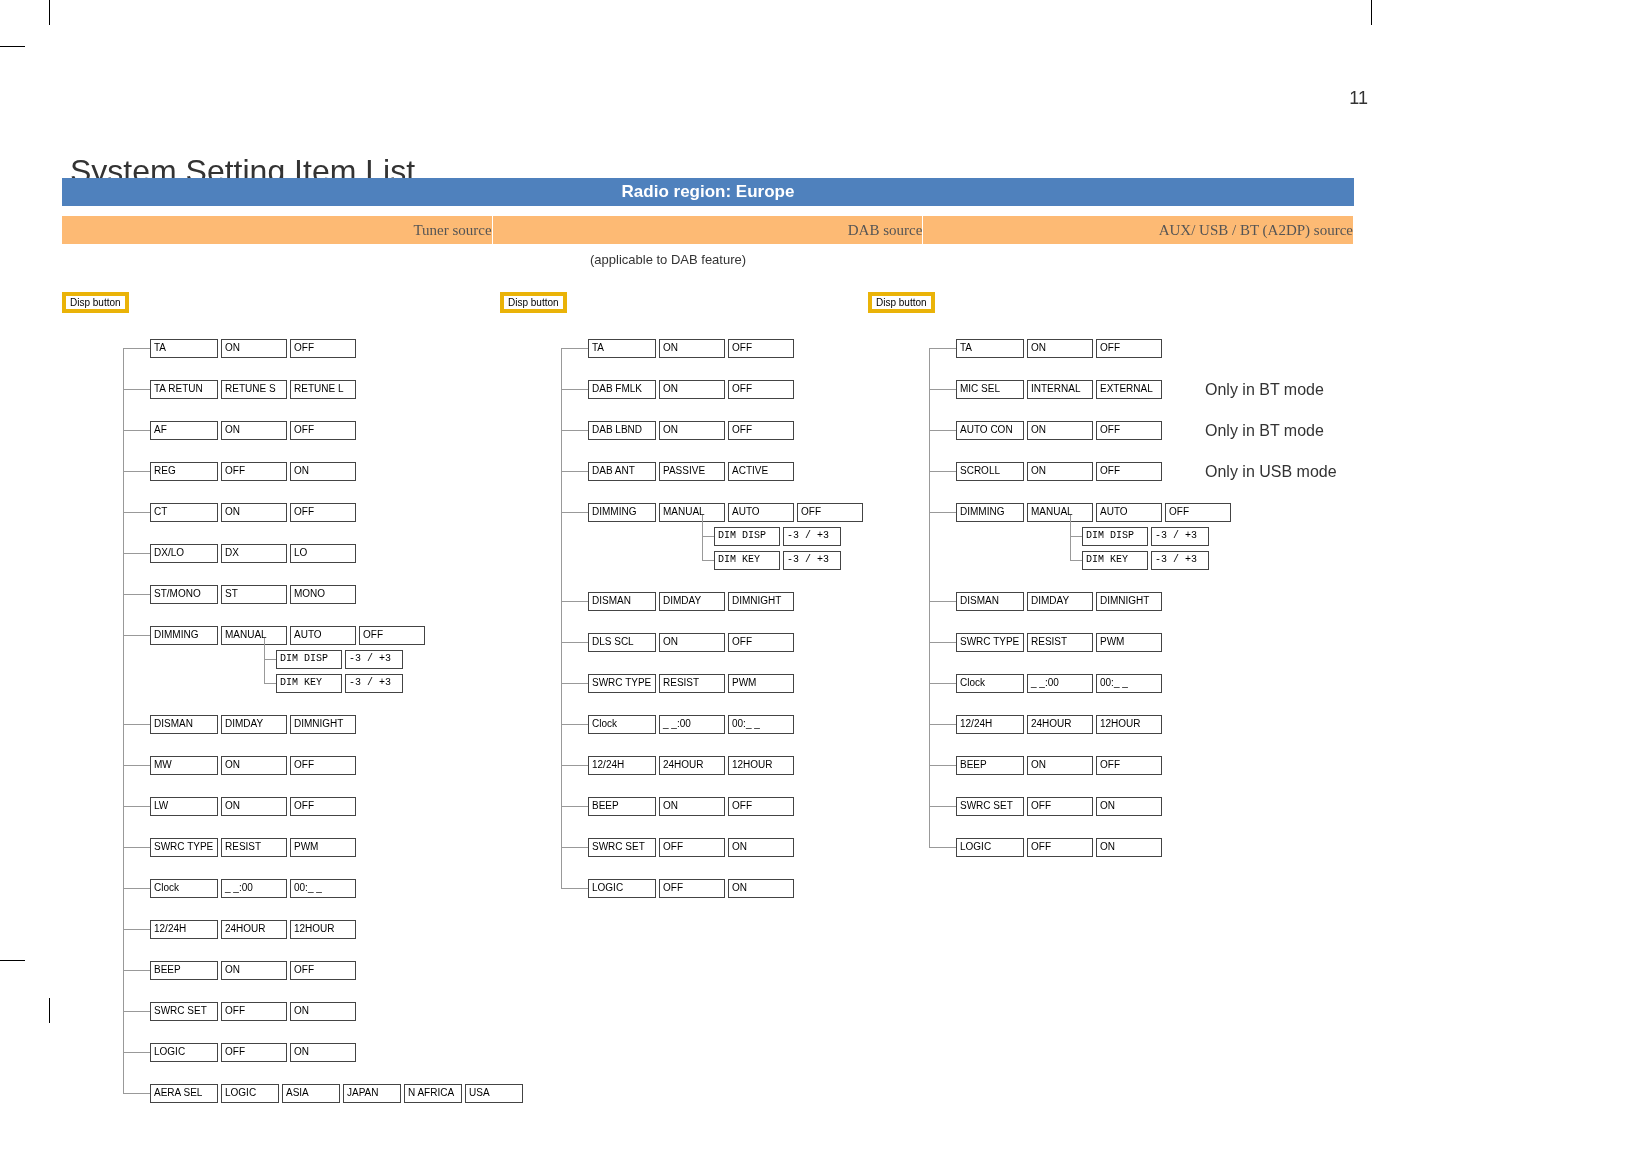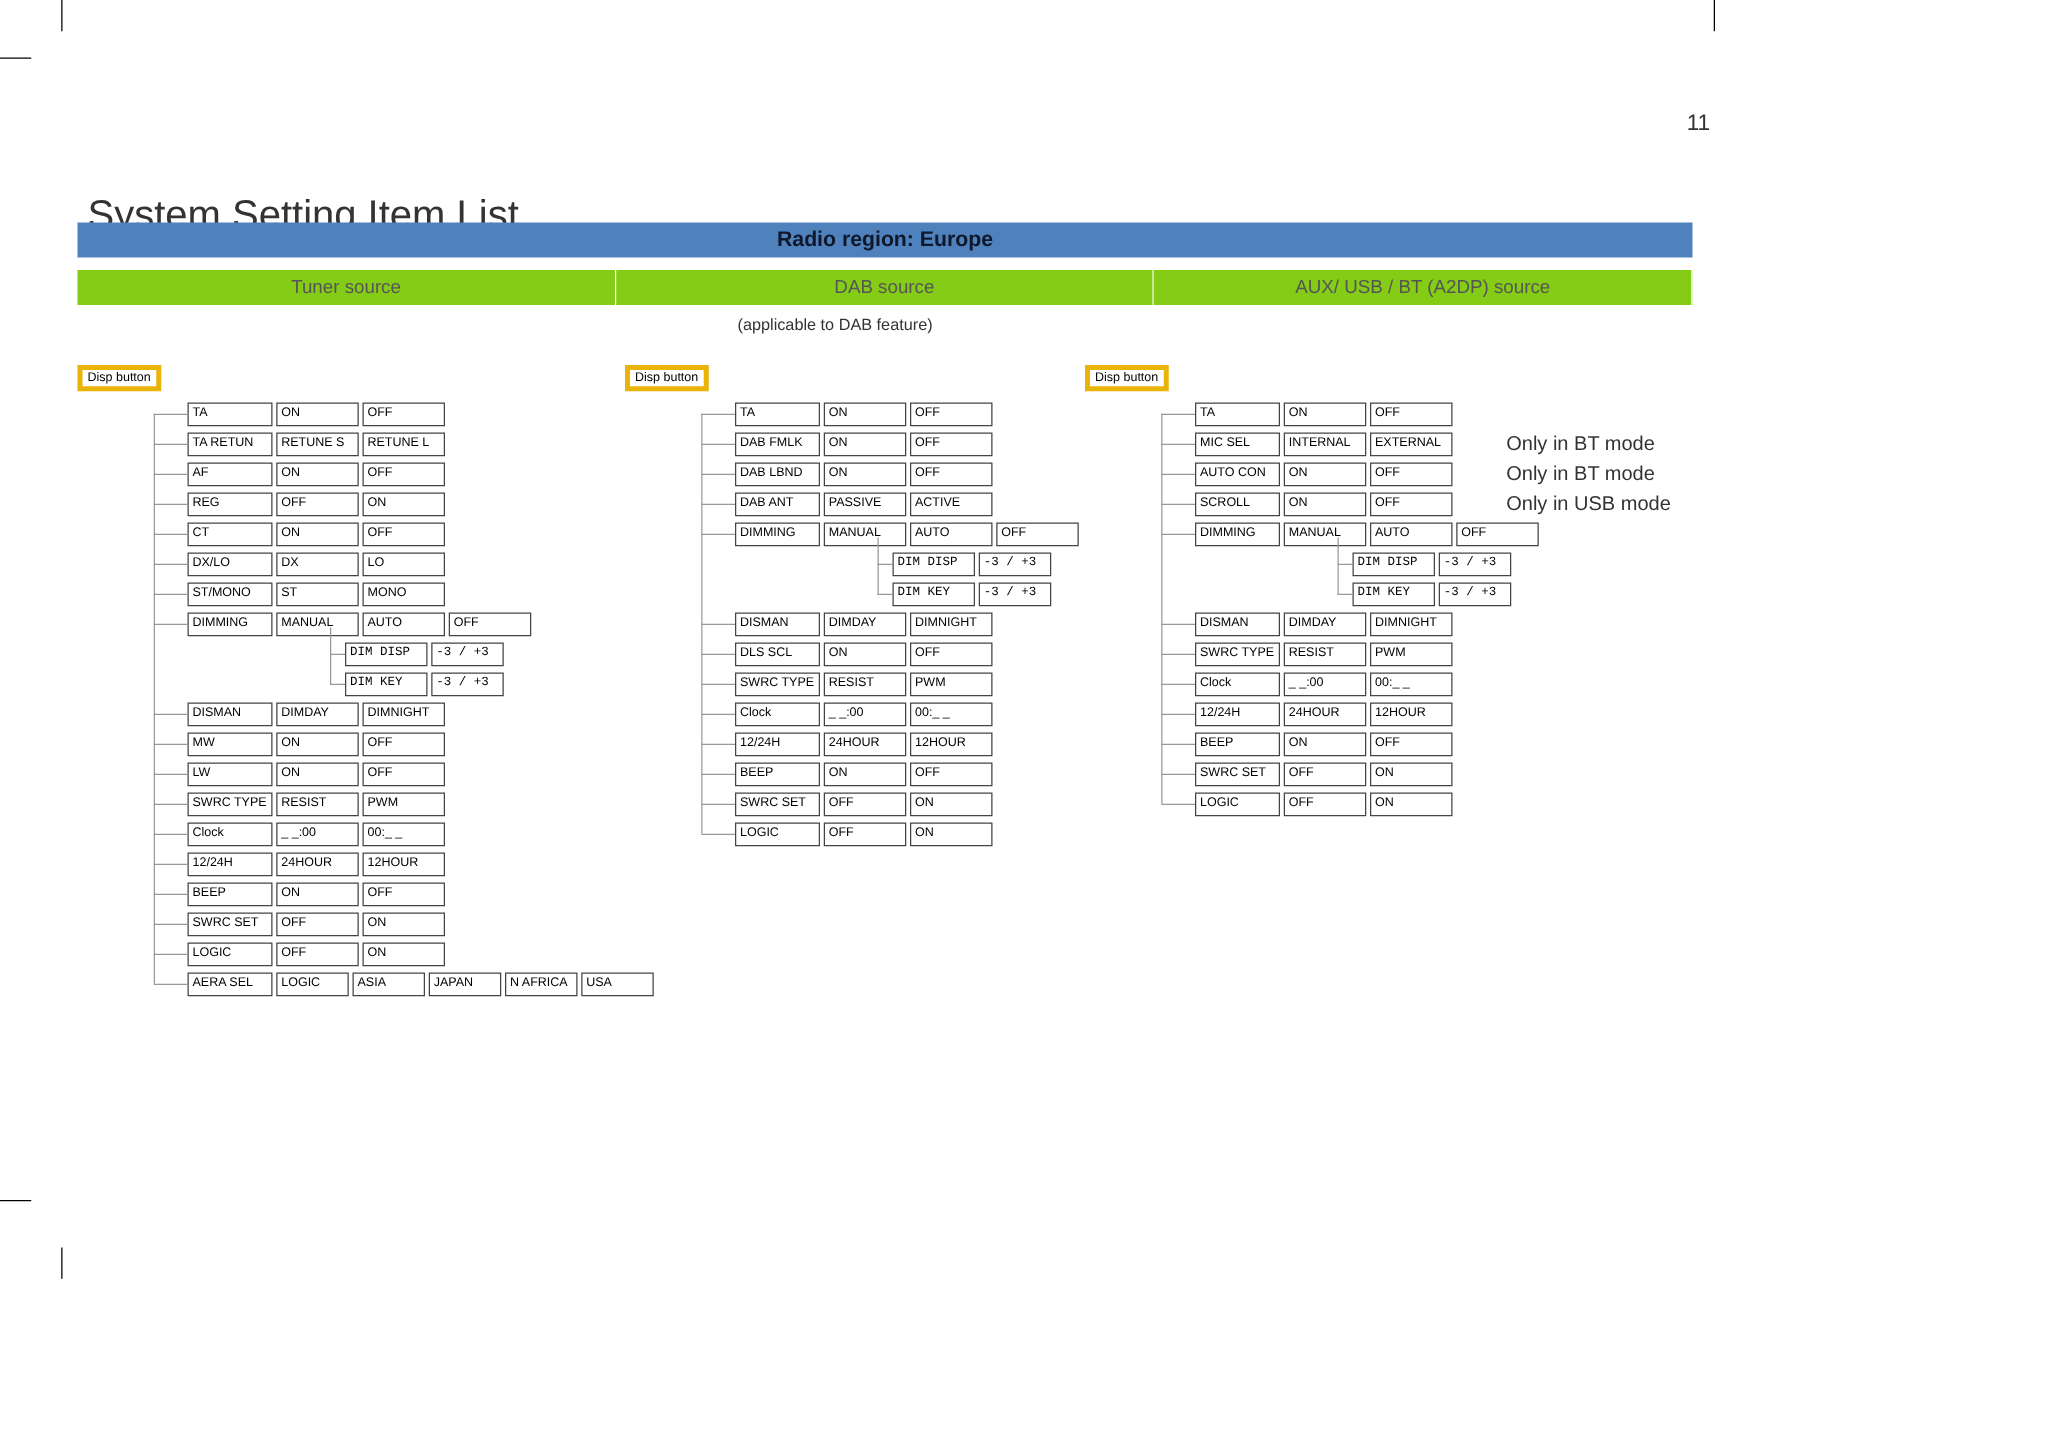--- a/index.html
+++ b/index.html
@@ -24,39 +24,40 @@
     position: absolute;
     right: 280px;
     top: 88px;
     font-size: 18px;
     color: #333;
   }
   .region-band {
     position: absolute;
     left: 62px; right: 294px; top: 178px; height: 28px;
     background: #4f81bd;
-    color: #0f172a;
+    color: #ffffff;
     font-weight: bold;
     font-size: 17px;
     text-align: center;
     line-height: 28px;
   }
   .subhead-row {
     position: absolute;
     left: 62px; right: 294px; top: 216px; height: 28px;
     display: flex;
   }
   .subhead {
     flex: 1;
-    background: #84cc16;
-    text-align: center;
+    background: #fdba74;
+    text-align: right;
     line-height: 28px;
     font-size: 15px;
     color: #555;
     border-right: 1px solid #fff;
+    font-family: Liberation Serif, serif;
   }
   .dab-note {
     position: absolute;
     left: 590px; top: 252px;
     font-size: 13px;
     color: #333;
   }
   .column { position: absolute; top: 292px; }
   .col1 { left: 62px; }
   .col2 { left: 500px; }
@@ -64,21 +65,21 @@
   .disp-btn {
     display: inline-block;
     border: 4px solid #eab308;
     font-size: 10px;
     padding: 1px 4px;
     margin-bottom: 4px;
   }
   .treewrap { margin-left: 88px; }
   .item-row {
     position: relative;
-    margin-top: 5px;
+    margin-top: 22px;
     height: 19px;
     display: flex;
     align-items: center;
   }
   .item-row::before {
     content: "";
     position: absolute;
     left: -27px; top: 9px;
     width: 27px; height: 0;
     border-top: 1px solid #999;

